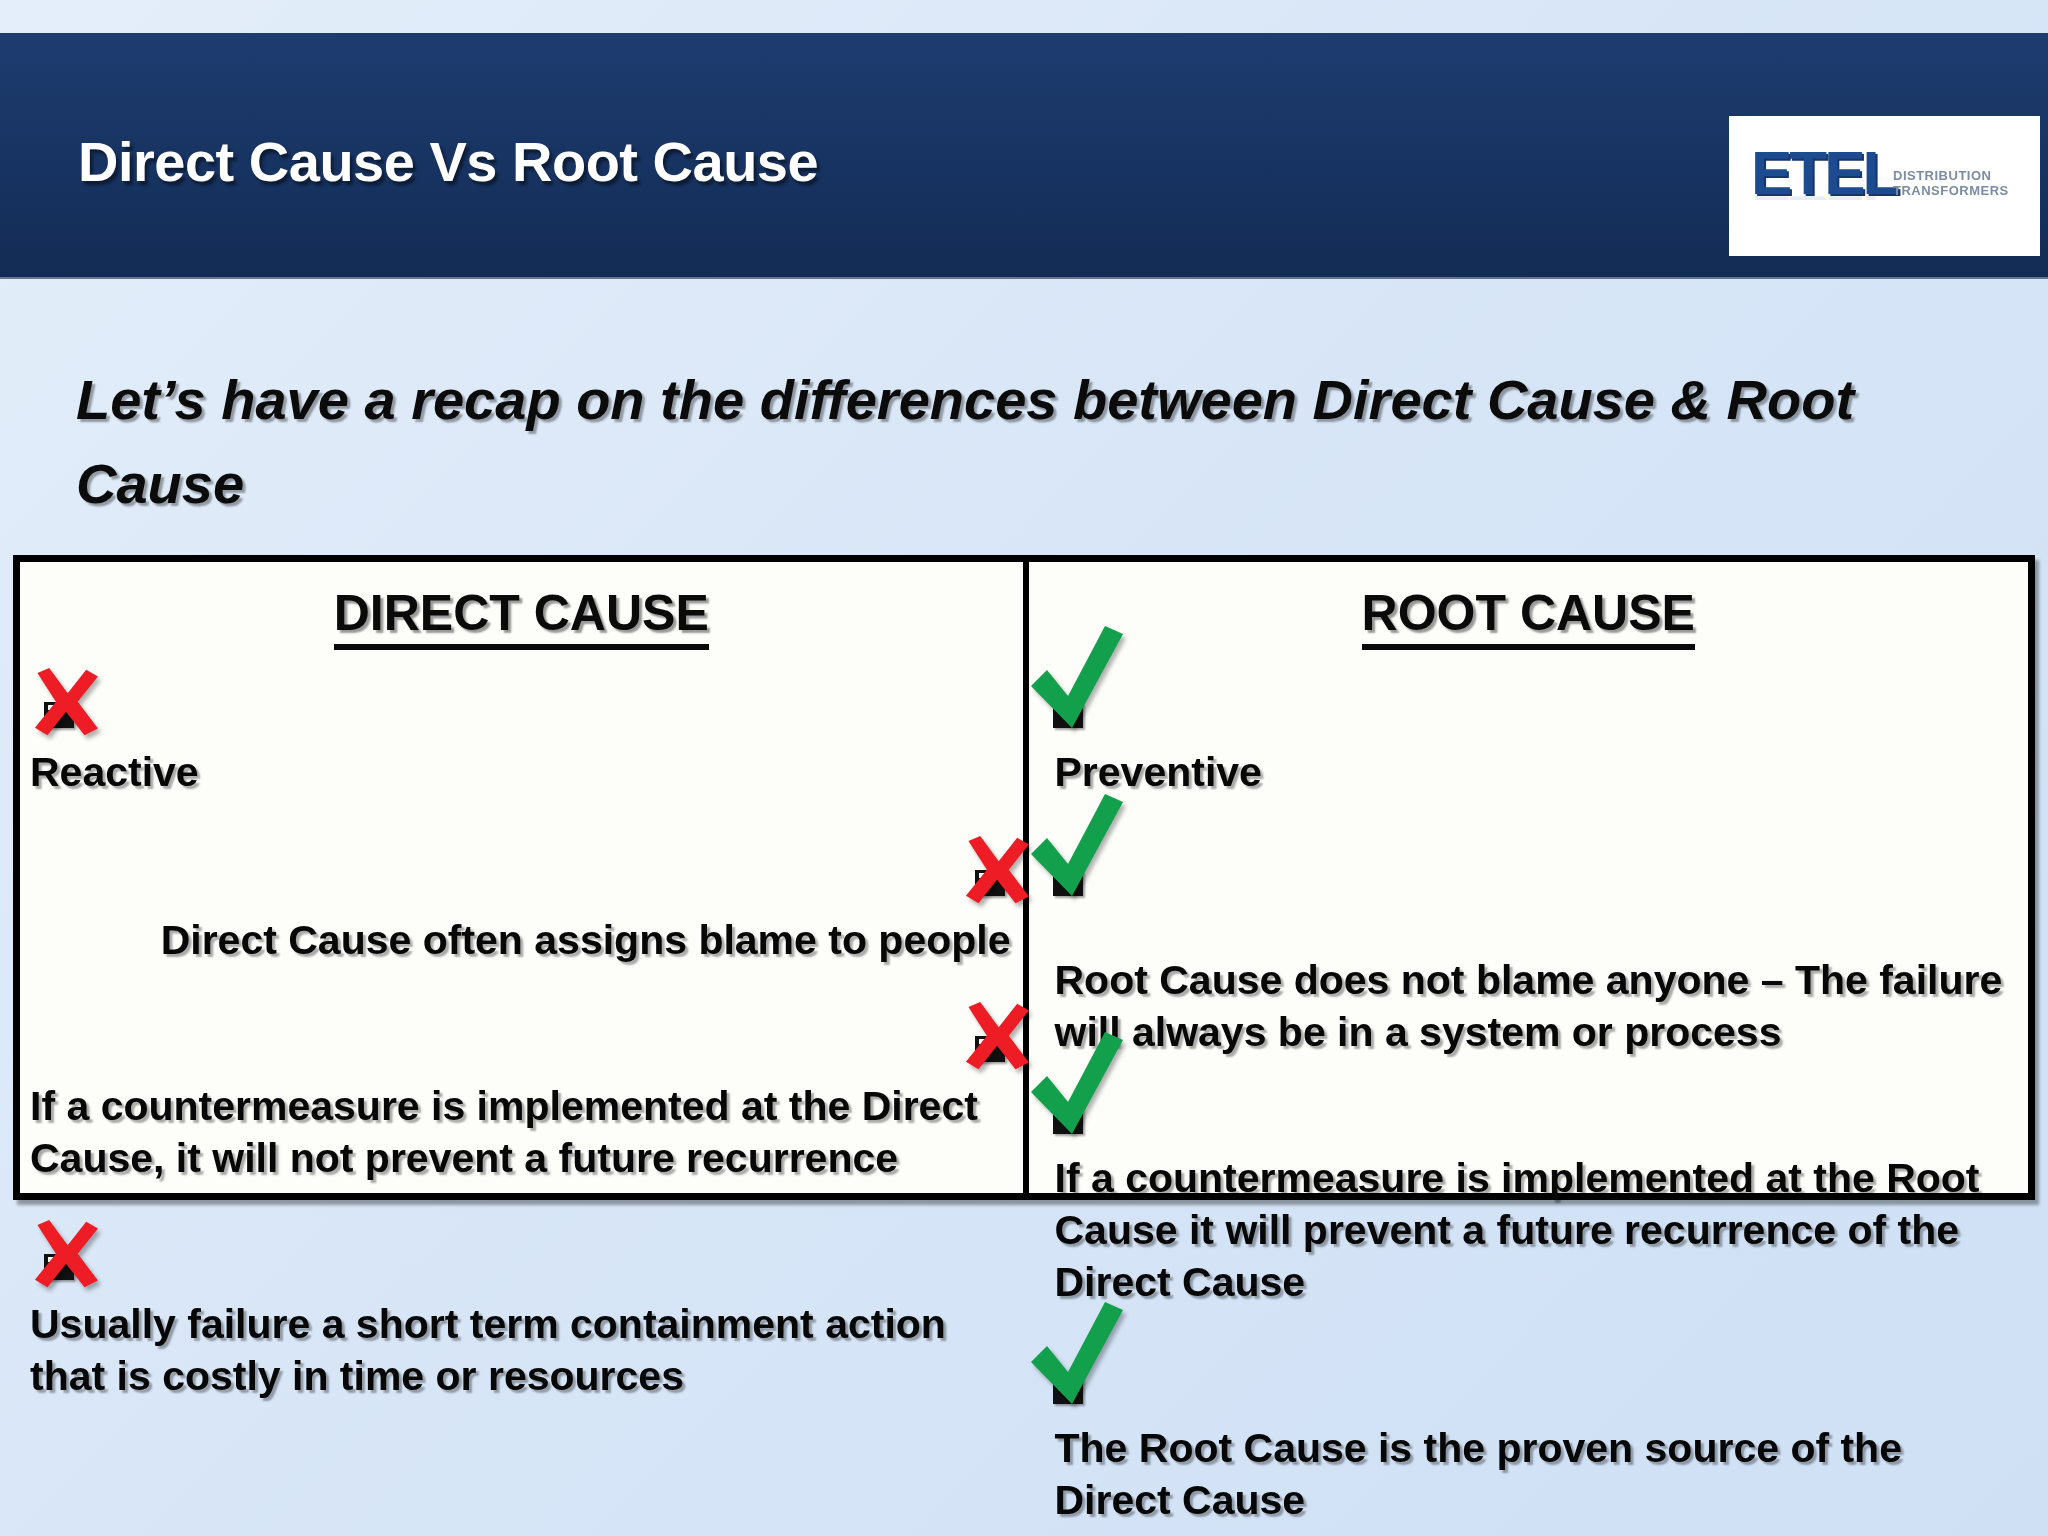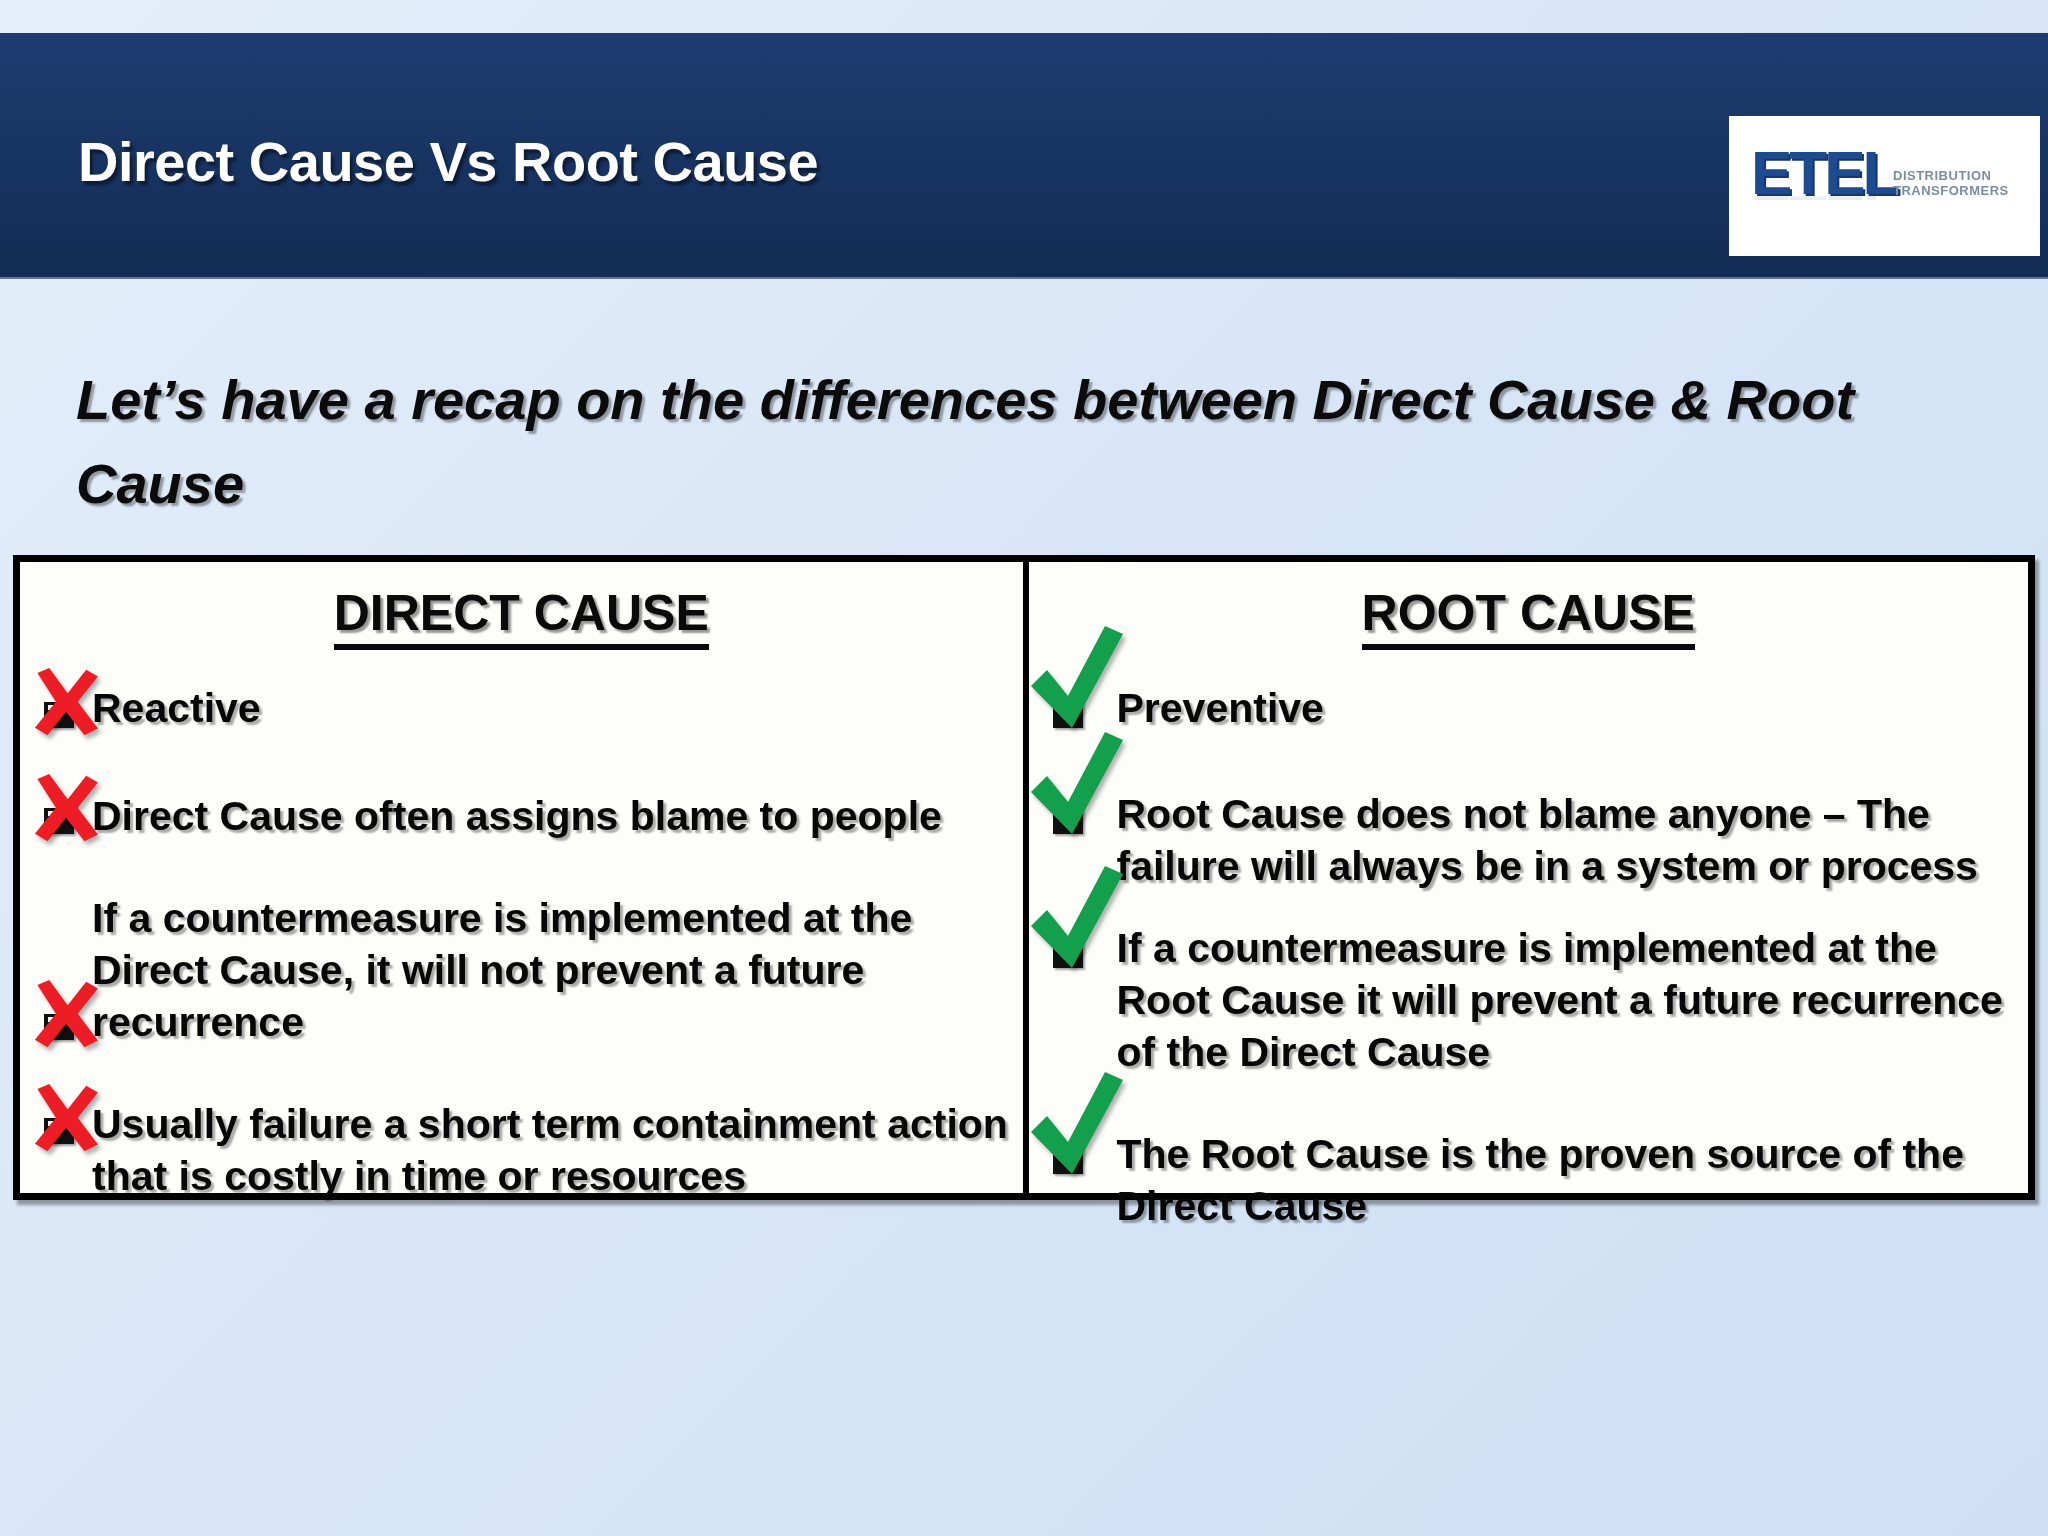--- a/index.html
+++ b/index.html
@@ -143,20 +143,21 @@
     position: relative;
     padding: 0;
     margin: 0;
     list-style: none;
   }
   .bullet {
     position: relative;
     display: flex;
     align-items: flex-start;
     padding-left: 10px;
+    flex-direction: column;
   }
   .bullet-icon {
     position: relative;
     flex: 0 0 auto;
     width: 62px;
     height: 56px;
     margin-top: 8px;
   }
   
   .marker {
@@ -198,21 +199,21 @@
   .col-left  .bullet-text { padding-right: 12px; }
   .col-right .bullet-text { padding-left: 16px; padding-right: 14px; }
 
   
   .col-left  .b0 { margin-top: 30px; }
   .col-left  .b1 { margin-top: 42px; align-items: flex-end; }
   .col-left  .b2 { margin-top: 40px; align-items: flex-end; }
   .col-left  .b3 { margin-top: 40px; }
 
   .col-right .b0 { margin-top: 30px; }
-  .col-right .b1 { margin-top: 42px; }
+  .col-right .b1 { margin-top: 42px; gap: 40px; }
   .col-right .b2 { margin-top: 20px; }
   .col-right .b3 { margin-top: 40px; }
 </style>
 </head>
 <body>
 
 <div id="slide">
 
   <div class="title-bar">
     <div class="title-text">Direct Cause Vs Root Cause</div>

